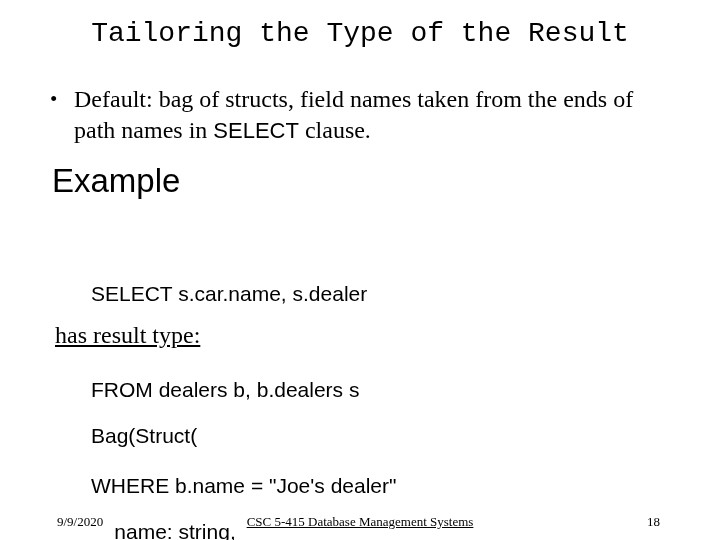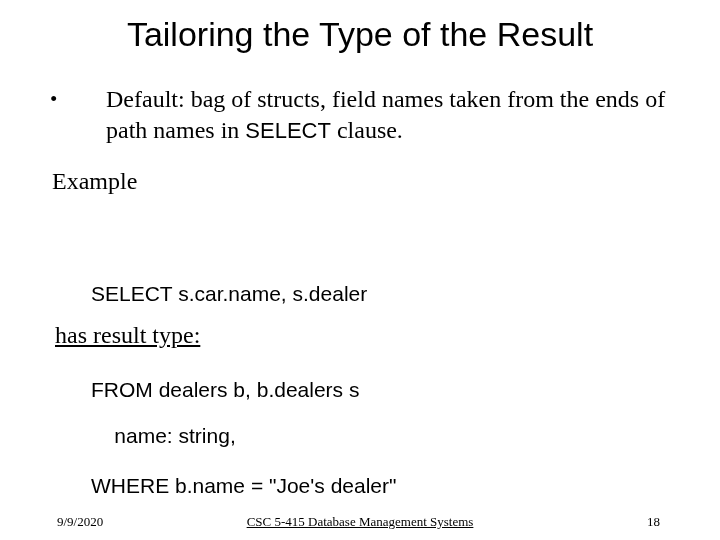--- a/index.html
+++ b/index.html
@@ -15,22 +15,22 @@
     overflow: hidden;
     color: #000000;
   }
 
   .slide-title {
     position: absolute;
     left: 0;
     top: 14px;
     width: 720px;
     text-align: center;
-    font-family: Liberation Sans, sans-serif;
-    font-size: 34px;
+    font-family: Liberation Mono, monospace;
+    font-size: 28px;
     line-height: 40px;
     letter-spacing: 0px;
     white-space: nowrap;
   }
 
   .bullet-block {
     position: absolute;
     left: 50px;
     top: 84px;
     width: 620px;
@@ -44,33 +44,32 @@
   }
   .bullet-mark {
     flex: 0 0 auto;
     width: 24px;
     text-align: left;
     font-size: 21px;
     line-height: 31px;
   }
   .bullet-text {
     flex: 1 1 auto;
-    margin-left: 32px;
   }
   .sans-inline {
     font-family: "Liberation Sans", "DejaVu Sans", sans-serif;
     font-size: 22px;
   }
 
   .section-heading {
     position: absolute;
     left: 52px;
     top: 162px;
-    font-family: Liberation Serif, serif;
-    font-size: 24px;
+    font-family: Liberation Sans, sans-serif;
+    font-size: 33px;
     line-height: 38px;
     white-space: nowrap;
   }
 
   .code-block {
     position: absolute;
     left: 91px;
     font-family: "Liberation Sans", "DejaVu Sans", sans-serif;
     font-size: 21px;
     line-height: 32px;
@@ -141,20 +140,21 @@
 
   <div class="code-block code-query">
     <div class="code-line">SELECT s.car.name, s.dealer</div>
     <div class="code-line">FROM dealers b, b.dealers s</div>
     <div class="code-line">WHERE b.name = "Joe's dealer"</div>
   </div>
 
   <div class="result-lead">has result type:</div>
 
   <div class="code-block code-result">
+    <div class="code-line">Bag(Struct(</div>
     <div class="code-line">    name: string,</div>
     
     
   </div>
 
   <div class="footer">
     <div class="footer-date">9/9/2020</div>
     <div class="footer-center">CSC 5-415 Database Management Systems</div>
     <div class="footer-page">18</div>
   </div>

